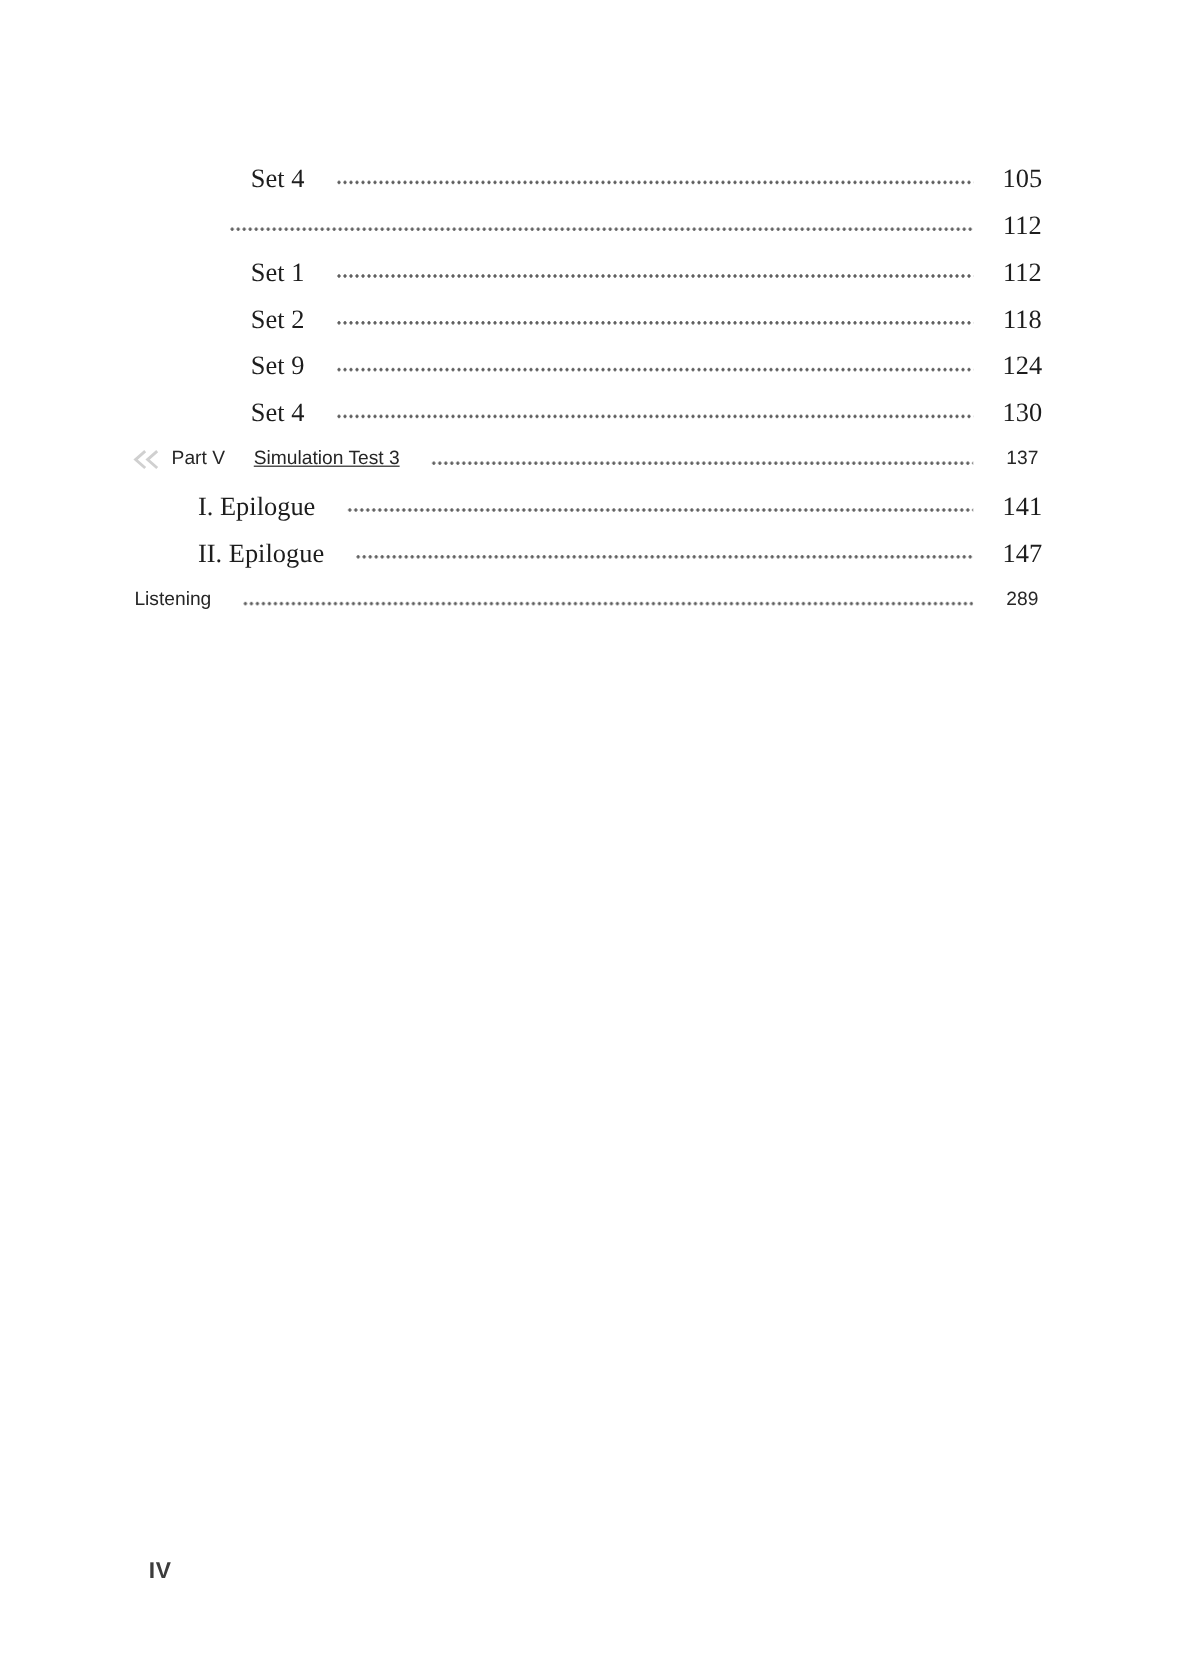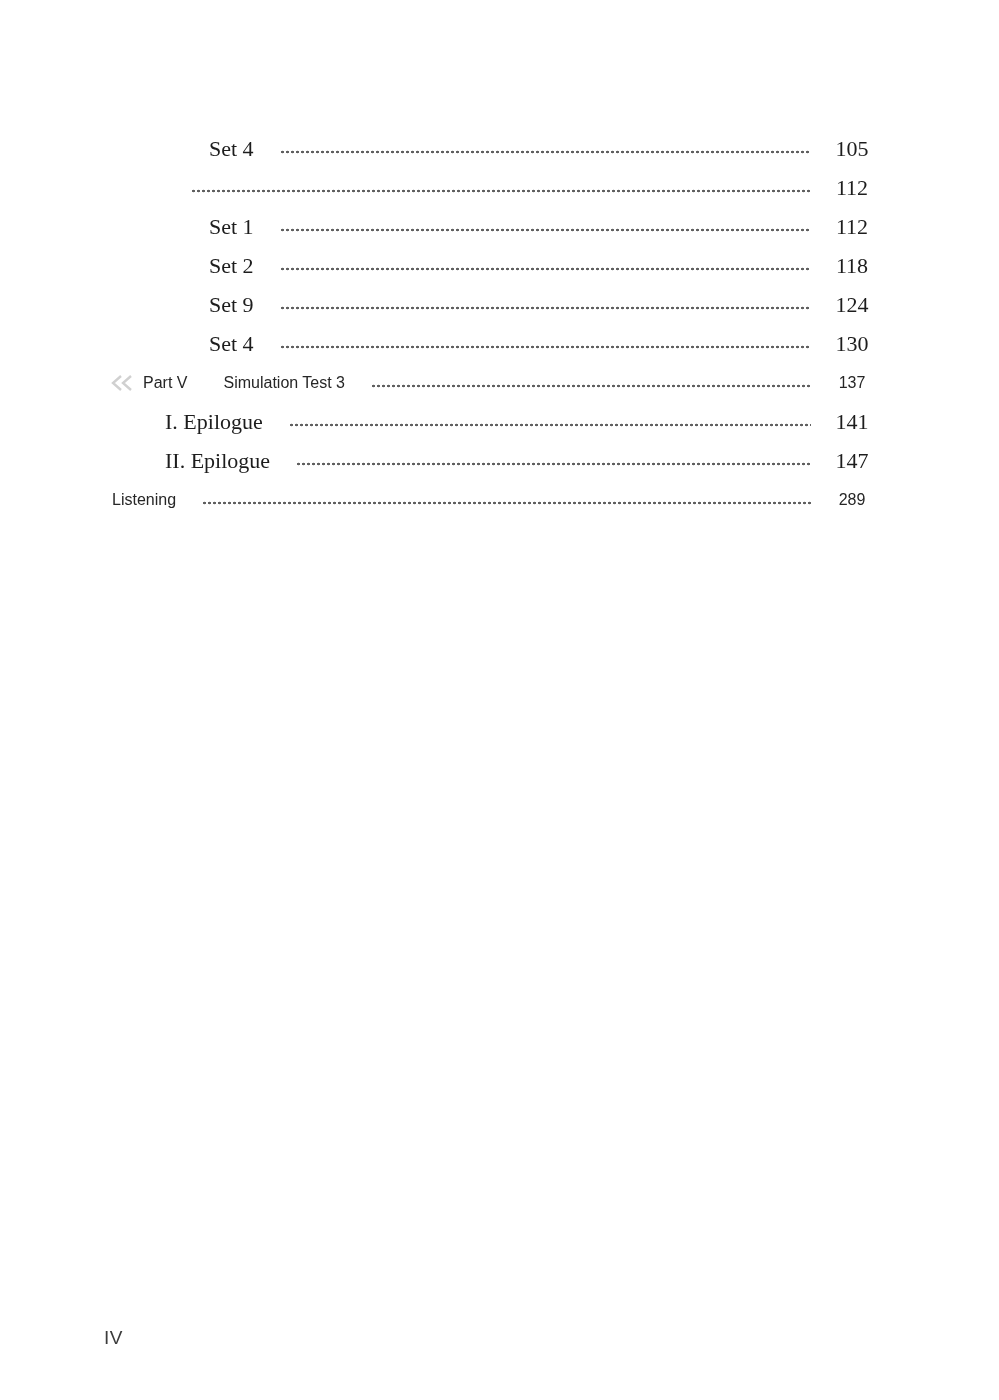--- a/index.html
+++ b/index.html
@@ -45,45 +45,44 @@
   }
   .toc-row.gap-top{margin-top:6px;}
   .toc-row.indent-1{padding-left:53px;}
   .toc-row.indent-2{padding-left:97px;}
   .chevron{
     display:inline-flex;
     align-items:center;
     margin:0 7px 0 -4px;
   }
   .chevron svg{display:block;}
-  .entry-label2{margin-left:36px;}
+  .entry-label2{margin-left:24px;text-decoration:underline;}
   .dot-leader{
     flex:1 1 auto;
     align-self:center;
     height:6px;
     margin:6px 18px 0 26px;
     background-image:radial-gradient(circle, var(--dot-color) 1.1px, rgba(0,0,0,0) 1.6px);
     background-size:5px 6px;
     background-position:0 50%;
     background-repeat:repeat-x;
   }
   .page-num{
     flex:0 0 auto;
     width:46px;
     text-align:center;
   }
   .footer-page-number{
     position:absolute;
-    left:104px;top:1299px;
+    left:124px;top:1299px;
     font-family:"Liberation Sans", sans-serif;
     font-size:19px;
-    font-weight:normal;
+    font-weight:bold;
     letter-spacing:0.5px;
     color:var(--footer-color);
-    margin-top:28px;
   }
 </style>
 </head>
 <body>
 
 <div class="page">
 
   <div class="toc">
 
   <div class="toc-row indent-2">

